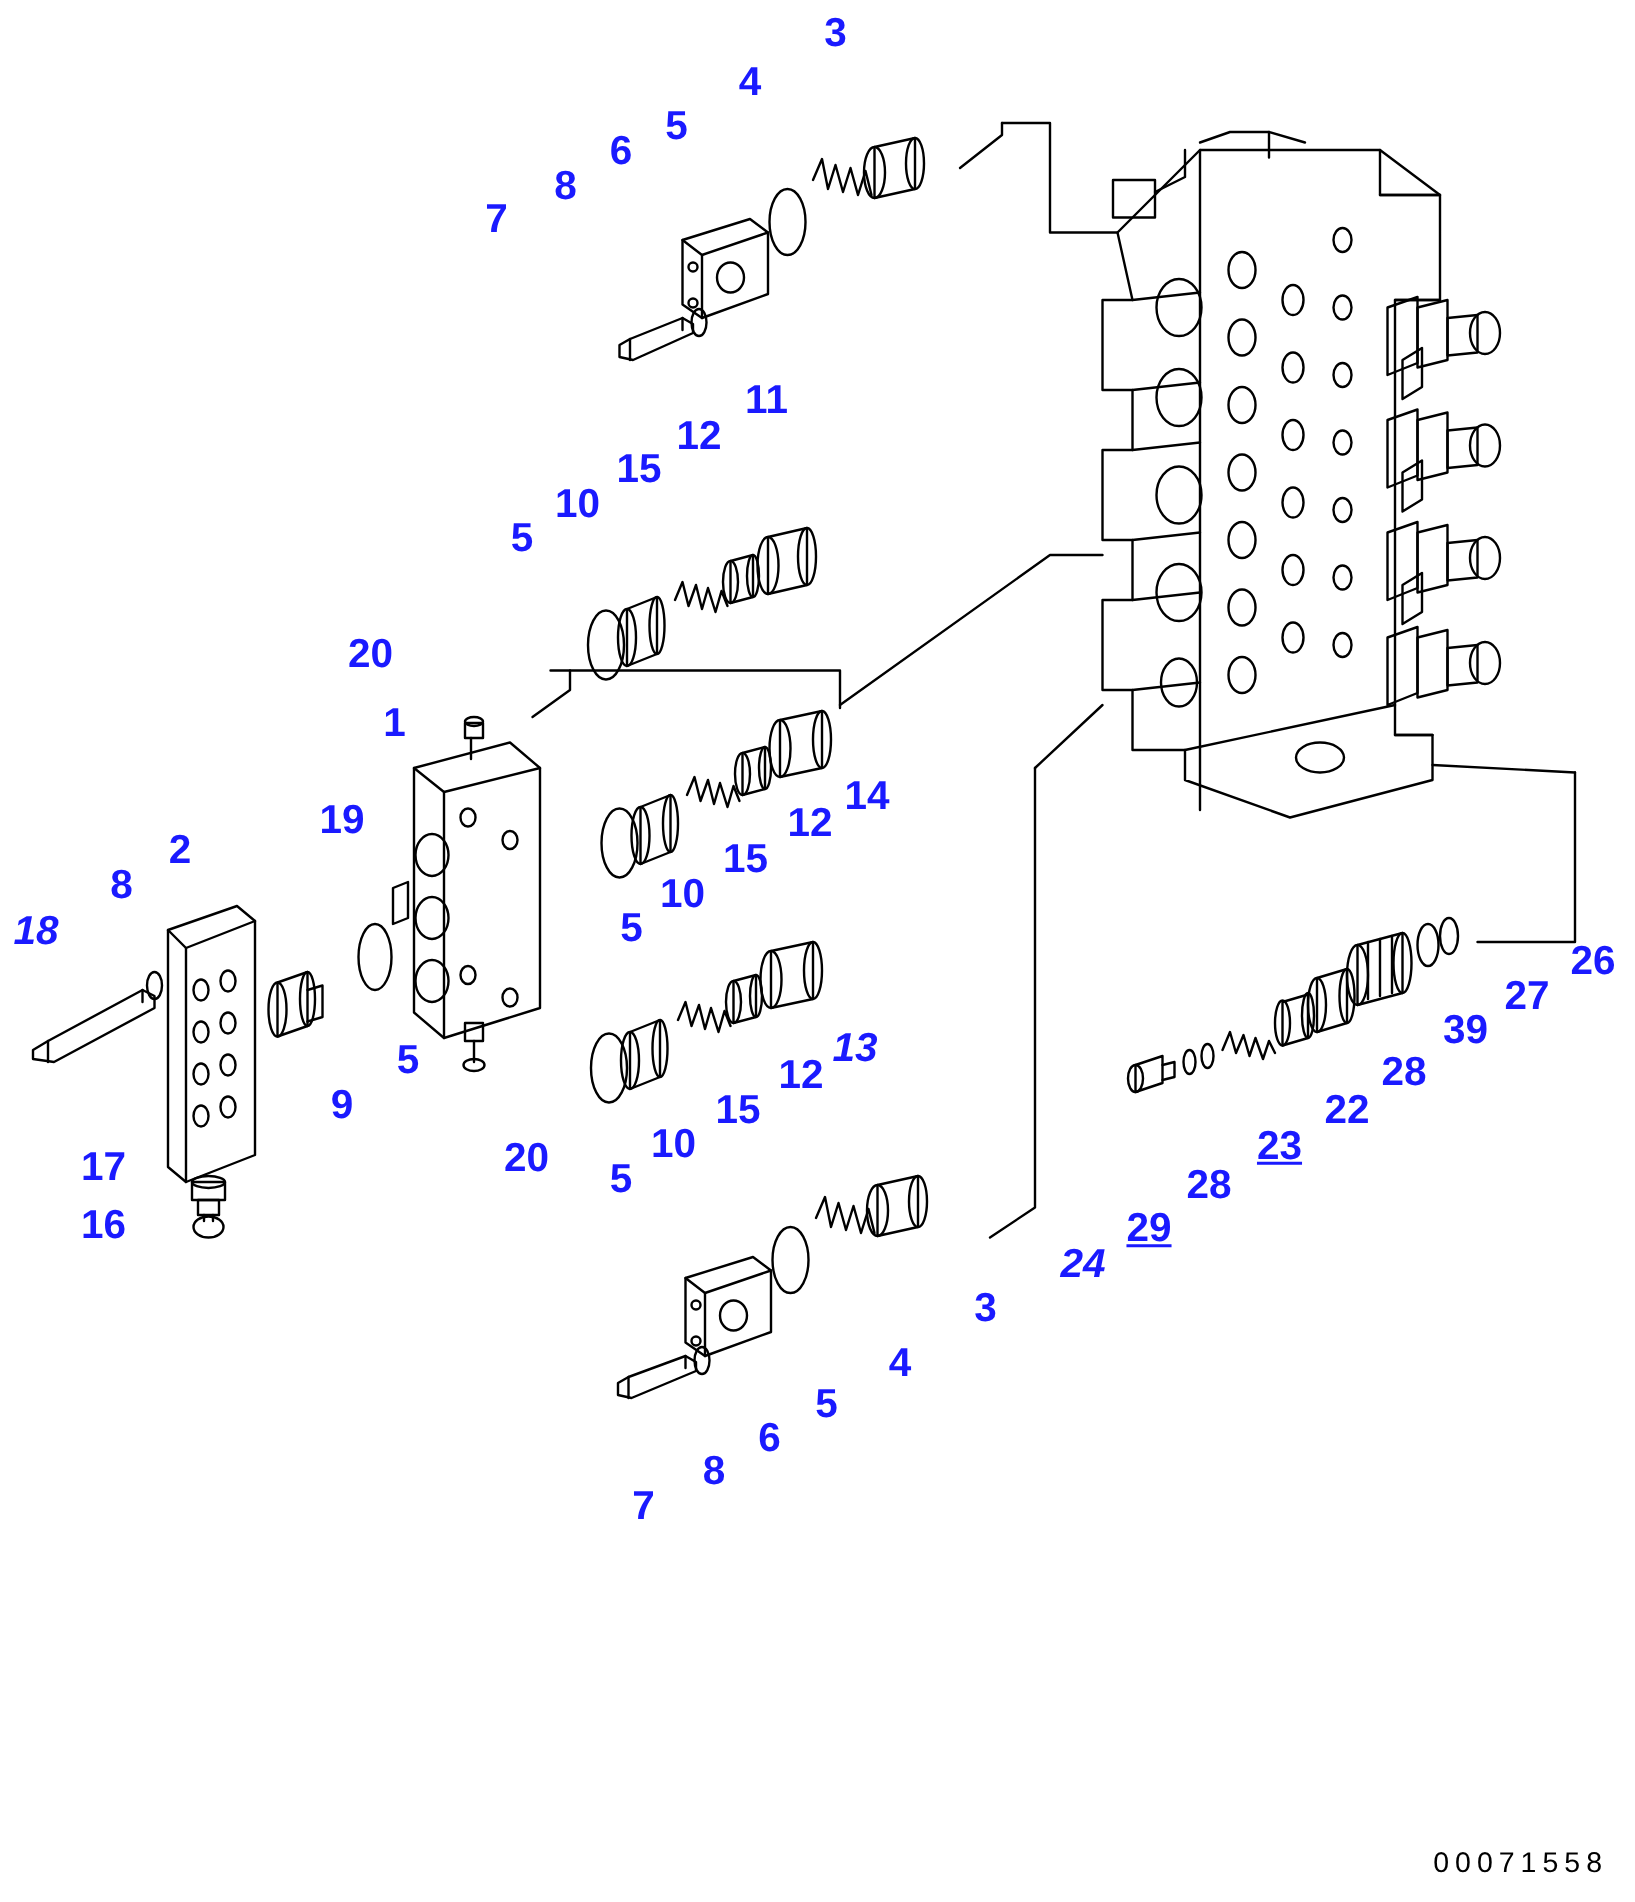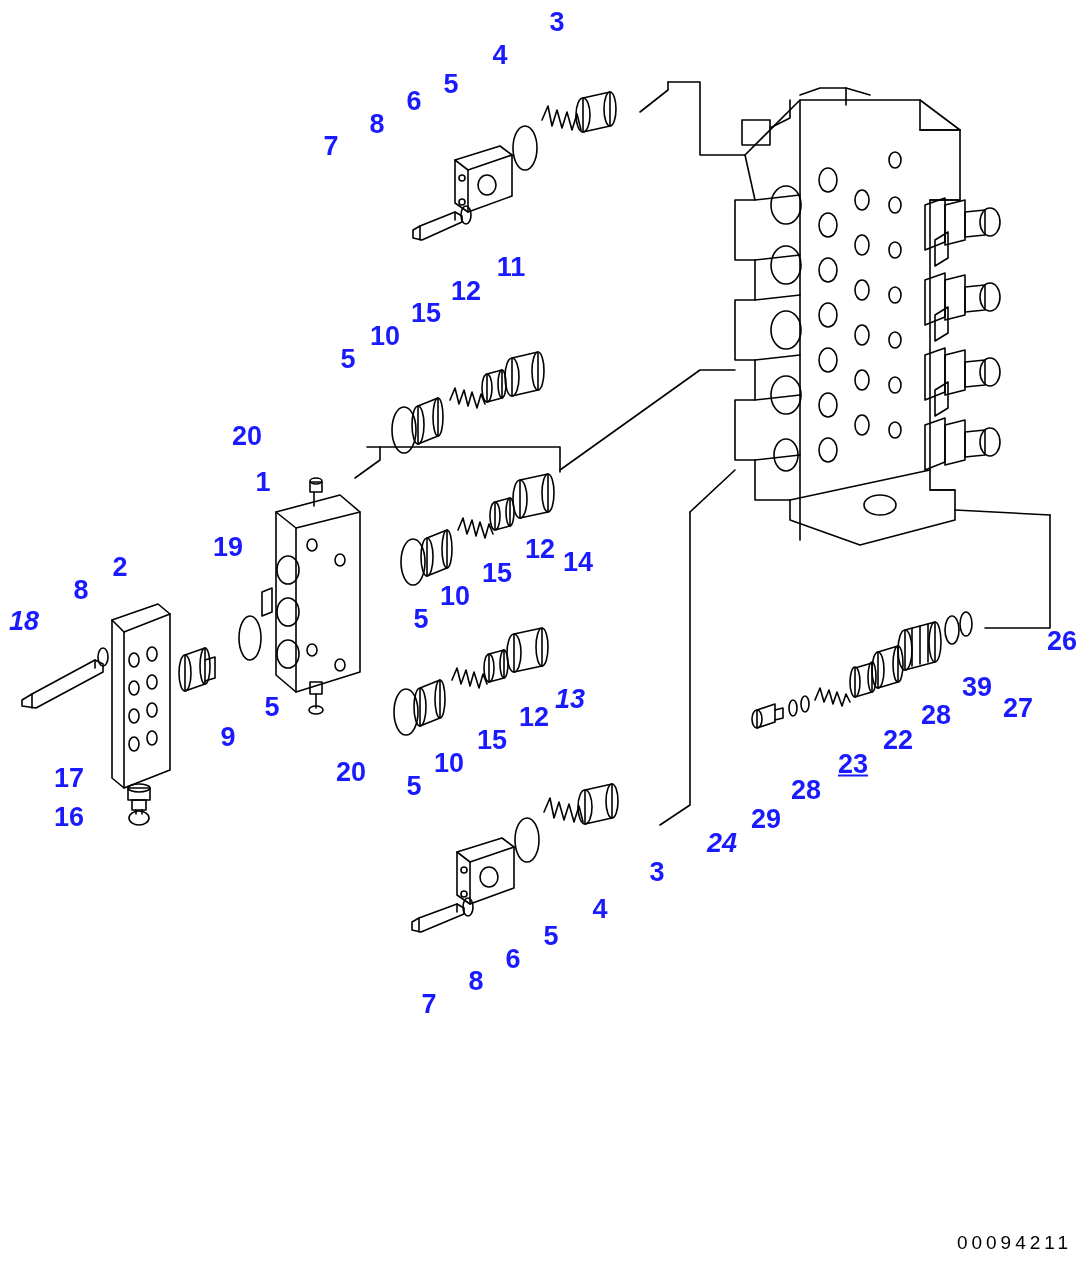--- a/index.html
+++ b/index.html
@@ -322,21 +322,21 @@
       <div class="callout" style="left: 466px; top: 291px;">12</div>
       <div class="callout" style="left: 426px; top: 313px;">15</div>
       <div class="callout" style="left: 385px; top: 336px;">10</div>
       <div class="callout" style="left: 348px; top: 359px;">5</div>
       <div class="callout" style="left: 247px; top: 436px;">20</div>
       <div class="callout" style="left: 263px; top: 482px;">1</div>
       <div class="callout" style="left: 228px; top: 547px;">19</div>
       <div class="callout" style="left: 120px; top: 567px;">2</div>
       <div class="callout" style="left: 81px; top: 590px;">8</div>
       <div class="callout" style="left: 24px; top: 621px; font-style: italic;">18</div>
-      <div class="callout" style="left: 578px; top: 531px; margin-top: 31px;">14</div>
+      <div class="callout" style="left: 578px; top: 531px;">14</div>
       <div class="callout" style="left: 540px; top: 549px;">12</div>
       <div class="callout" style="left: 497px; top: 573px;">15</div>
       <div class="callout" style="left: 455px; top: 596px;">10</div>
       <div class="callout" style="left: 421px; top: 619px;">5</div>
       <div class="callout" style="left: 228px; top: 737px;">9</div>
       <div class="callout" style="left: 272px; top: 707px;">5</div>
       <div class="callout" style="left: 351px; top: 772px;">20</div>
       <div class="callout" style="left: 69px; top: 778px;">17</div>
       <div class="callout" style="left: 69px; top: 817px;">16</div>
       <div class="callout" style="left: 570px; top: 699px; font-style: italic;">13</div>
@@ -344,25 +344,25 @@
       <div class="callout" style="left: 492px; top: 740px;">15</div>
       <div class="callout" style="left: 449px; top: 763px;">10</div>
       <div class="callout" style="left: 414px; top: 786px;">5</div>
       <div class="callout" style="left: 657px; top: 872px;">3</div>
       <div class="callout" style="left: 600px; top: 909px;">4</div>
       <div class="callout" style="left: 551px; top: 936px;">5</div>
       <div class="callout" style="left: 513px; top: 959px;">6</div>
       <div class="callout" style="left: 476px; top: 981px;">8</div>
       <div class="callout" style="left: 429px; top: 1004px;">7</div>
       <div class="callout" style="left: 1062px; top: 641px;">26</div>
-      <div class="callout" style="left: 1018px; top: 664px; margin-top: 44px;">27</div>
+      <div class="callout" style="left: 1018px; top: 664px;">27</div>
       <div class="callout" style="left: 977px; top: 687px;">39</div>
       <div class="callout" style="left: 936px; top: 715px;">28</div>
       <div class="callout" style="left: 898px; top: 740px;">22</div>
       <div class="callout" style="left: 853px; top: 764px; text-decoration: underline;">23</div>
       <div class="callout" style="left: 806px; top: 790px;">28</div>
-      <div class="callout" style="left: 766px; top: 819px;">29</div>
+      <div class="callout" style="left: 766px; top: 819px; text-decoration: underline;">29</div>
       <div class="callout" style="left: 722px; top: 843px; font-style: italic;">24</div>
     </div>
 
-  <div id="drawing-number">00094211</div>
+  <div id="drawing-number">00071558</div>
 
 </div>
 
 </body></html>

